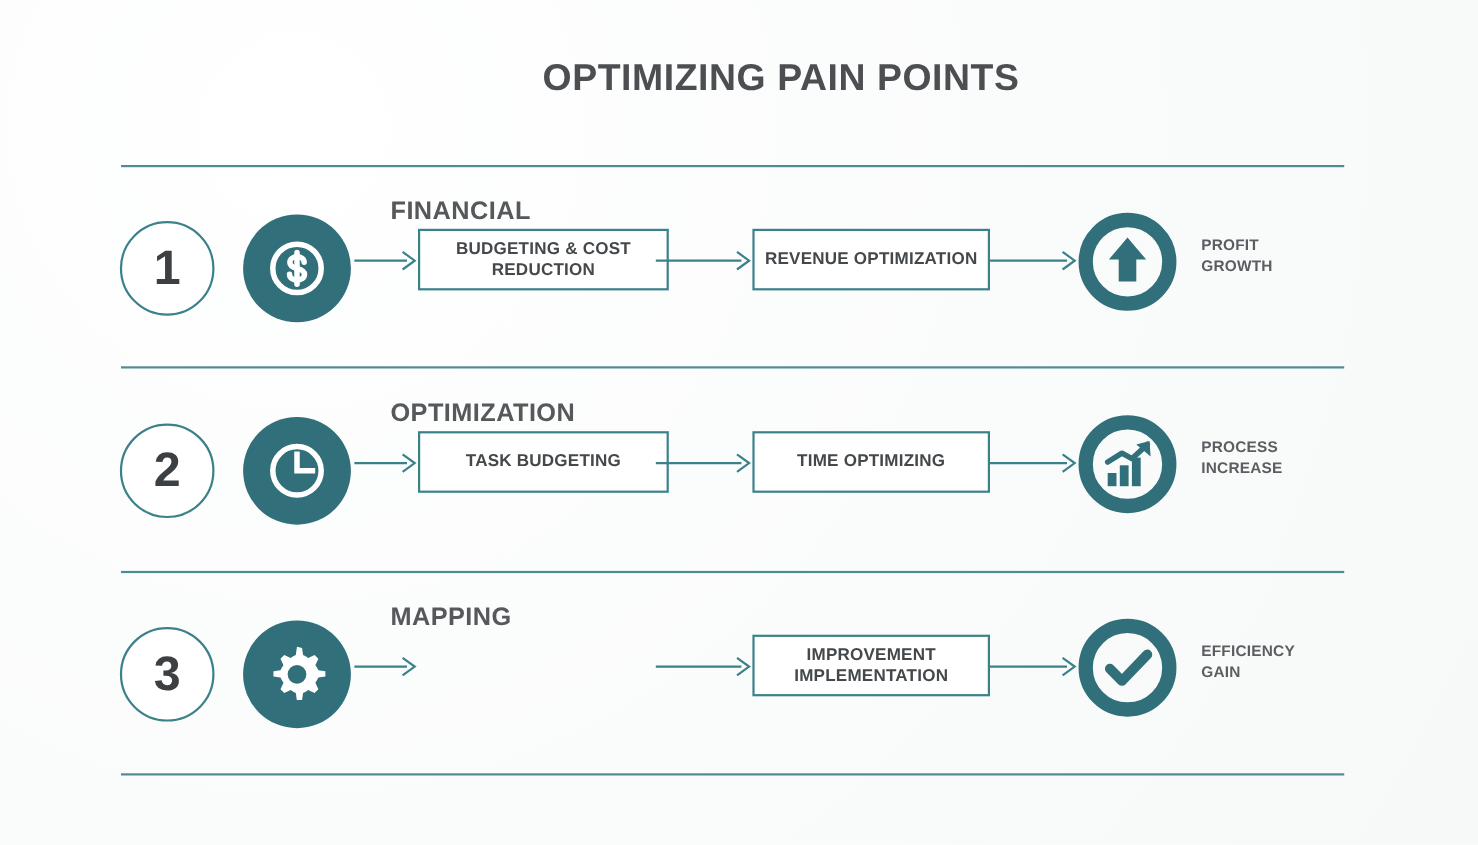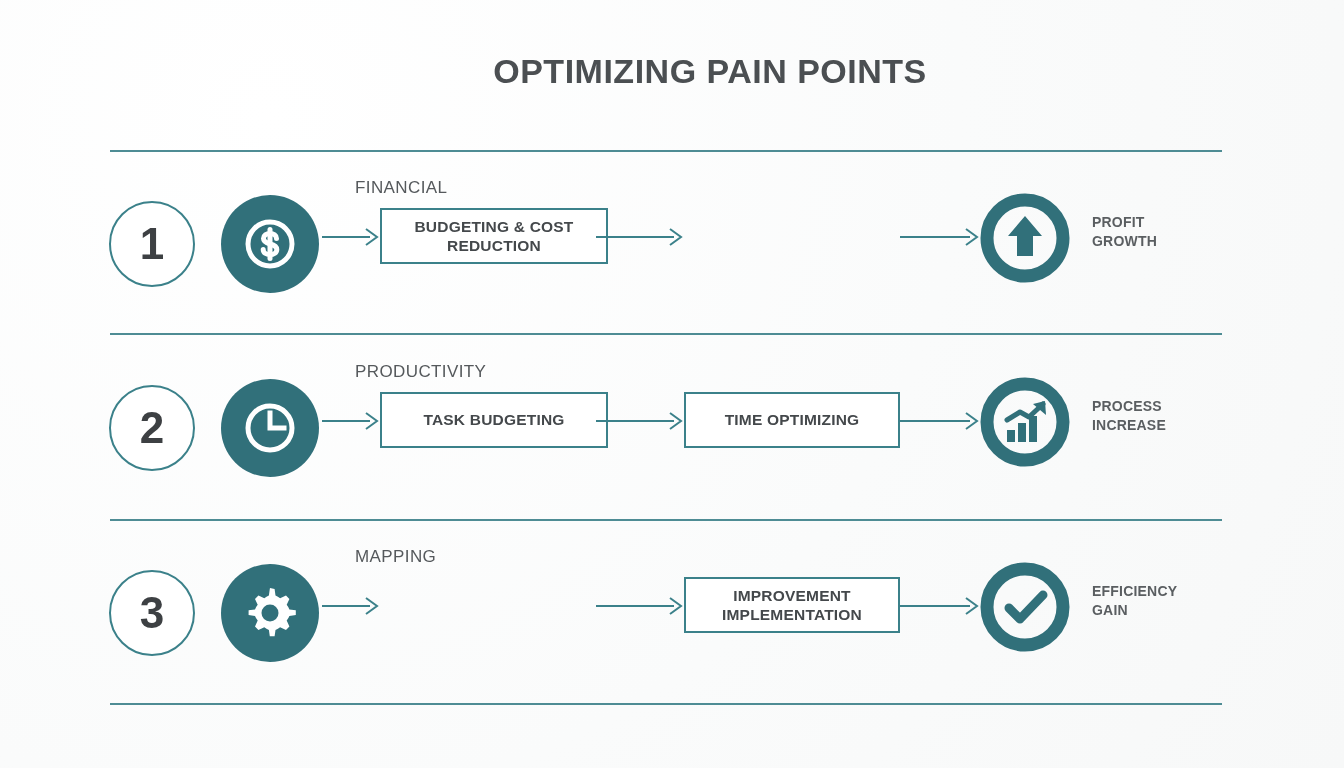--- a/index.html
+++ b/index.html
@@ -97,22 +97,22 @@
     align-items: center;
     justify-content: center;
   }
   .icon-disc svg { display: block; }
 
   
   .cat-label {
     position: absolute;
     left: 355px;
     top: 10px;
-    font-size: 17px;
-    font-weight: normal;
+    font-size: 23px;
+    font-weight: bold;
     letter-spacing: .4px;
     color: #55595c;
     white-space: nowrap;
   }
 
   
   .pbox {
     position: absolute;
     top: 40px;
     height: 56px;
@@ -204,20 +204,22 @@
     <div class="pbox b1">BUDGETING &amp;
 COST REDUCTION</div>
 
     <div class="arrow a2">
       <svg width="88" height="18" viewBox="0 0 88 18">
         <line x1="0" y1="9" x2="78" y2="9" stroke="#3b818a" stroke-width="2"></line>
         <polyline points="74,1 85,9 74,17" fill="none" stroke="#3b818a" stroke-width="2"></polyline>
       </svg>
     </div>
 
+    <div class="pbox b2">REVENUE
+OPTIMIZATION</div>
 
     <div class="arrow a3">
       <svg width="80" height="18" viewBox="0 0 80 18">
         <line x1="0" y1="9" x2="70" y2="9" stroke="#3b818a" stroke-width="2"></line>
         <polyline points="66,1 77,9 66,17" fill="none" stroke="#3b818a" stroke-width="2"></polyline>
       </svg>
     </div>
 
     <div class="ring-icon">
       <svg width="92" height="92" viewBox="0 0 92 92">
@@ -234,21 +236,21 @@
 
     <div class="num-circle">2</div>
 
     <div class="icon-disc">
       <svg width="62" height="62" viewBox="0 0 62 62">
         <circle cx="31" cy="31" r="22" fill="none" stroke="#ffffff" stroke-width="5"></circle>
         <path d="M31 16 L31 31 L45 31" fill="none" stroke="#ffffff" stroke-width="5" stroke-linecap="square" stroke-linejoin="miter"></path>
       </svg>
     </div>
 
-    <div class="cat-label">PRODUCTIVITY</div>
+    <div class="cat-label">OPTIMIZATION</div>
 
     <div class="arrow a1">
       <svg width="58" height="18" viewBox="0 0 58 18">
         <line x1="0" y1="9" x2="48" y2="9" stroke="#3b818a" stroke-width="2"></line>
         <polyline points="44,1 55,9 44,17" fill="none" stroke="#3b818a" stroke-width="2"></polyline>
       </svg>
     </div>
 
     <div class="pbox b1">TASK BUDGETING</div>
 

